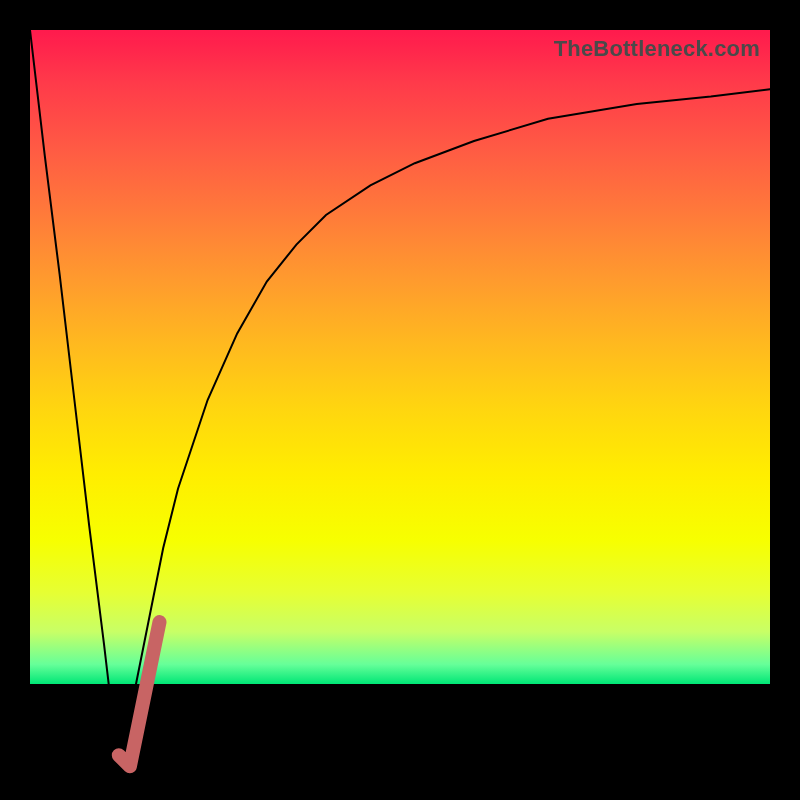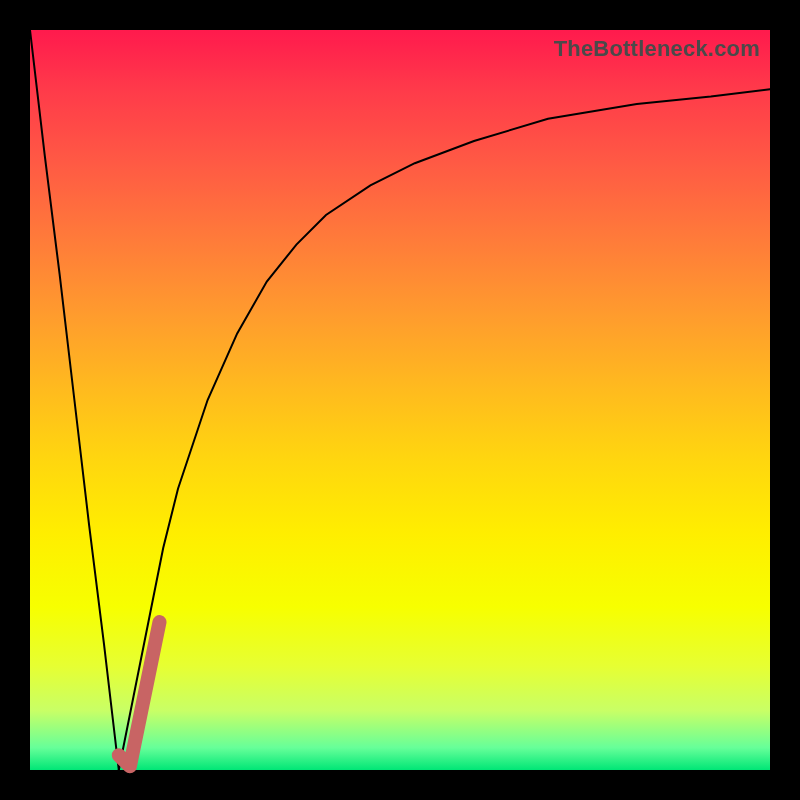--- a/index.html
+++ b/index.html
@@ -15,21 +15,21 @@
     position: relative;
     width: 800px;
     height: 800px;
     background: #000;
   }
   .plot-area {
     position: absolute;
     left: 30px;
     top: 30px;
     width: 740px;
-    height: 740px;
+    height: 654px;
     background: linear-gradient(
       to bottom,
       #ff1a4d 0%,
       #ff3a4a 8%,
       #ff5a44 18%,
       #ff7a3a 28%,
       #ff9a2e 38%,
       #ffb91f 48%,
       #ffd60f 58%,
       #ffee00 68%,

